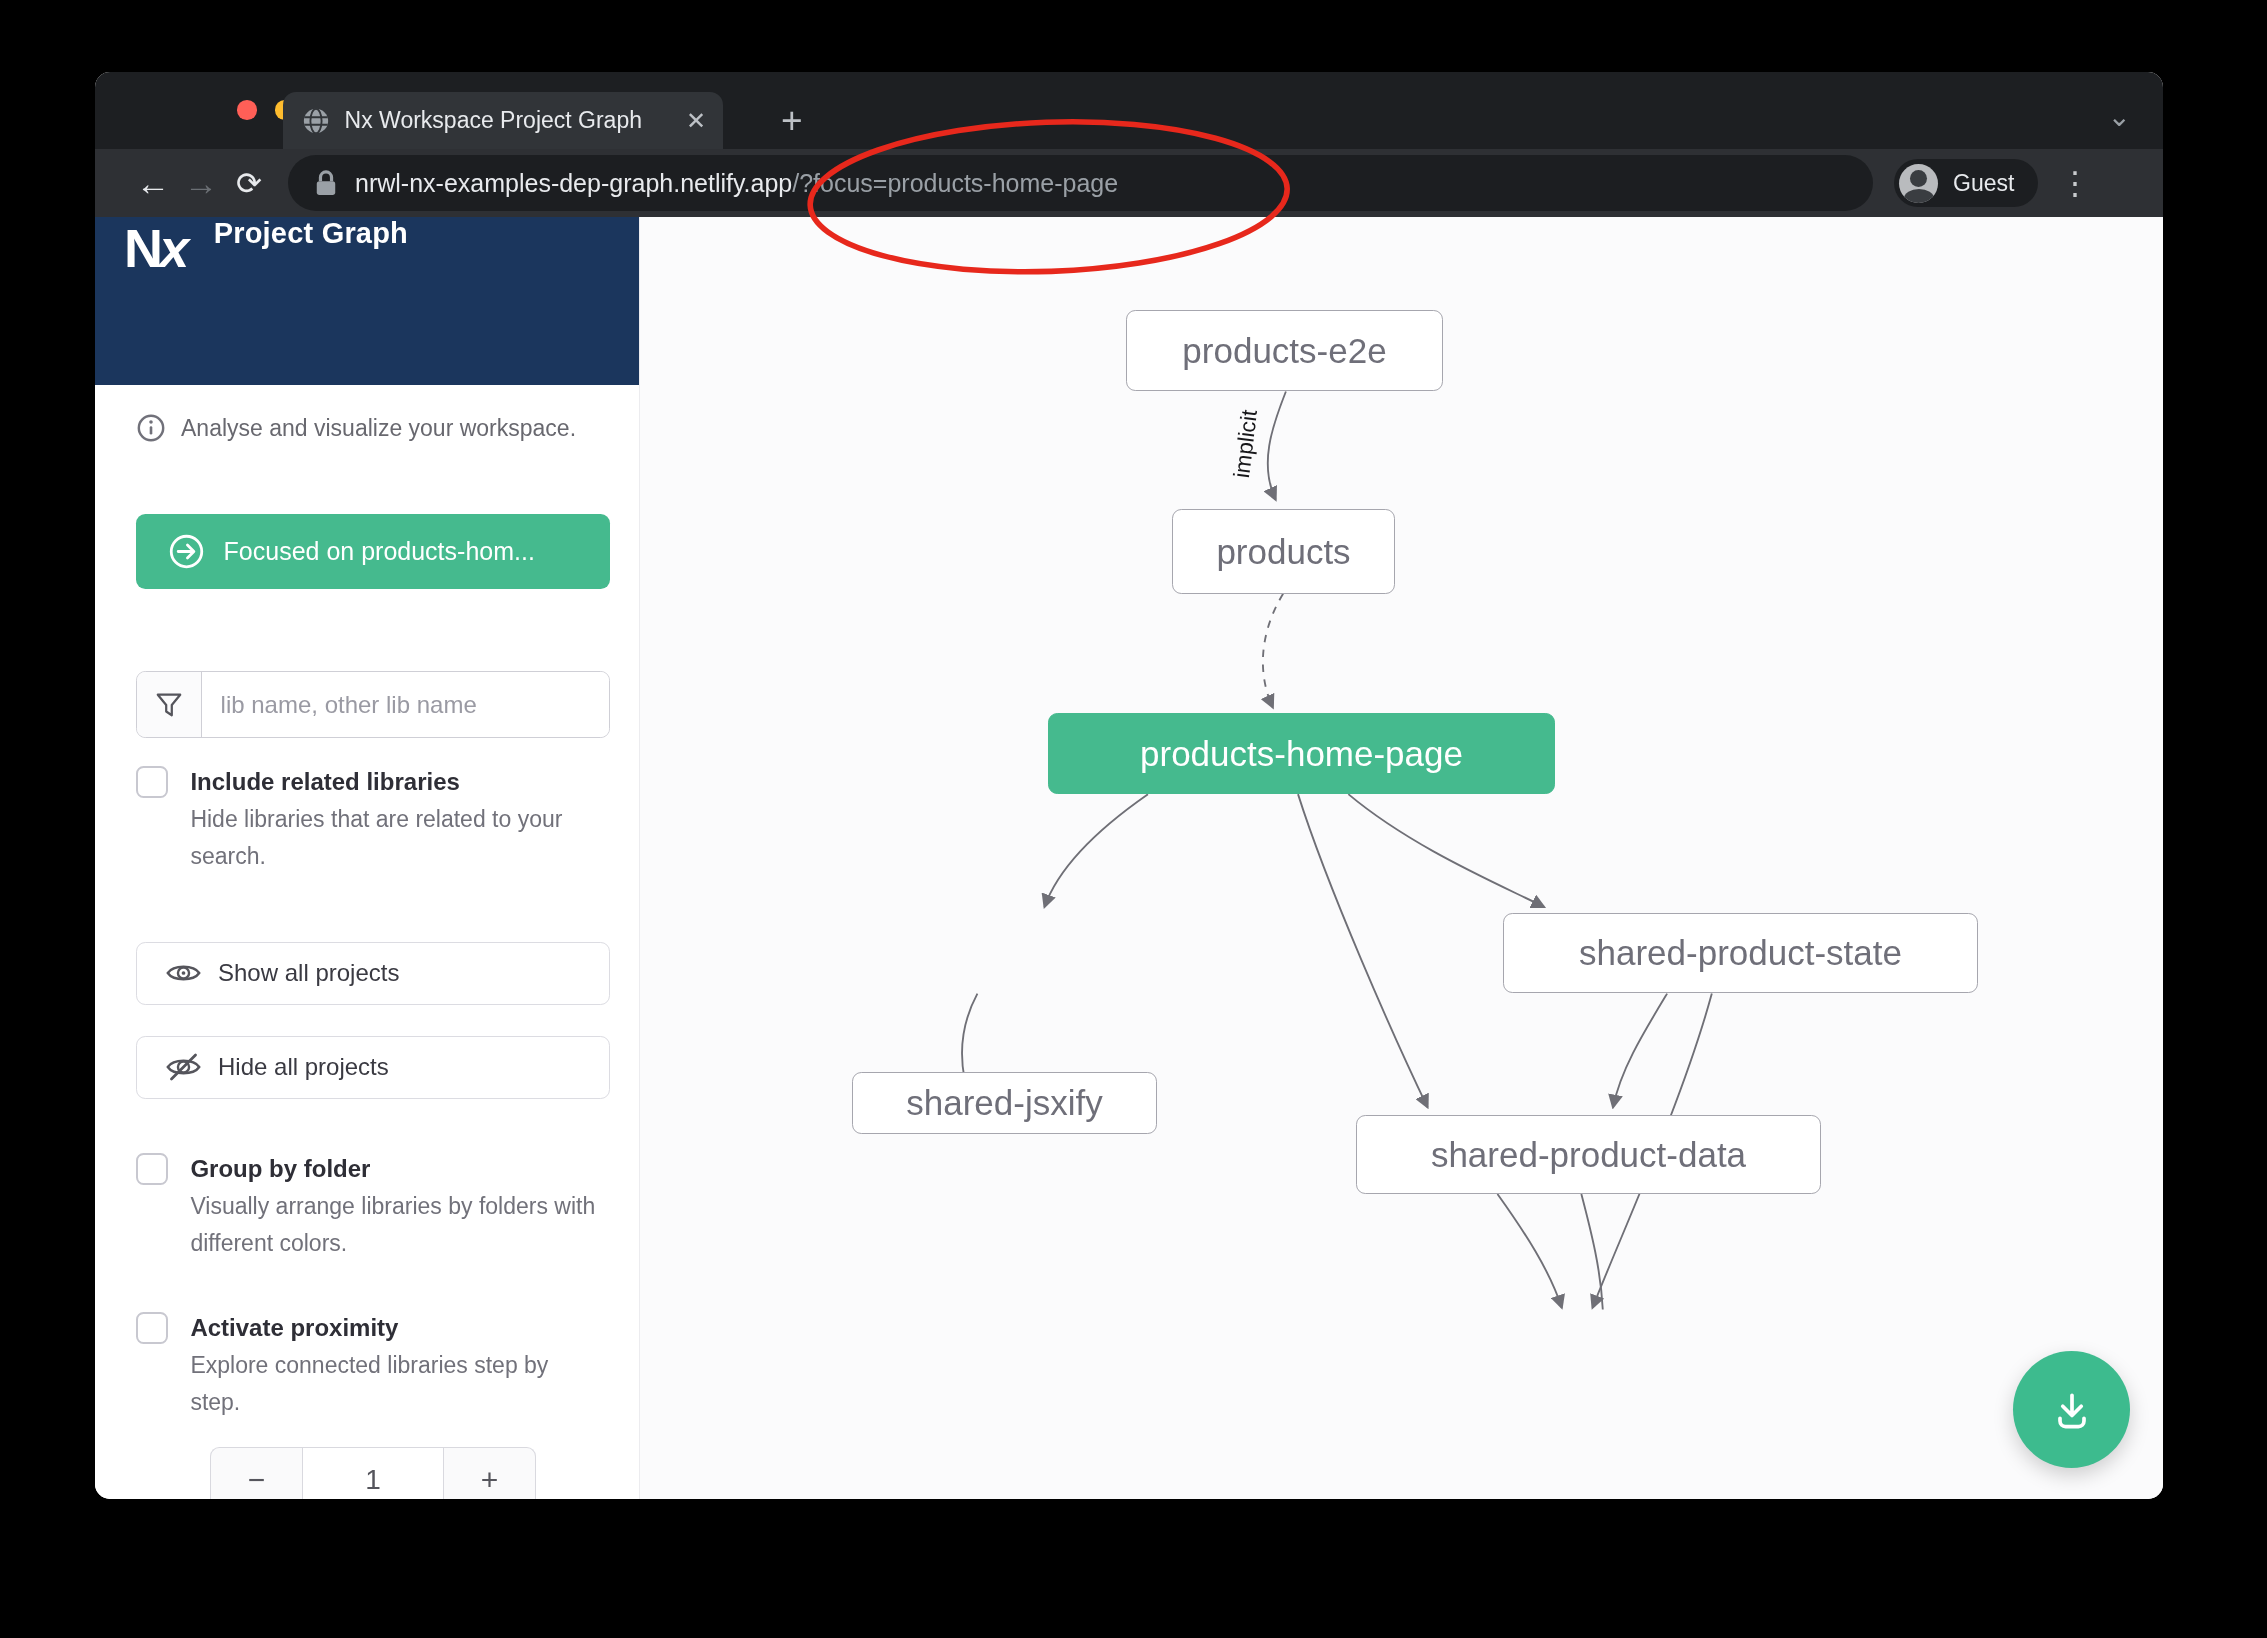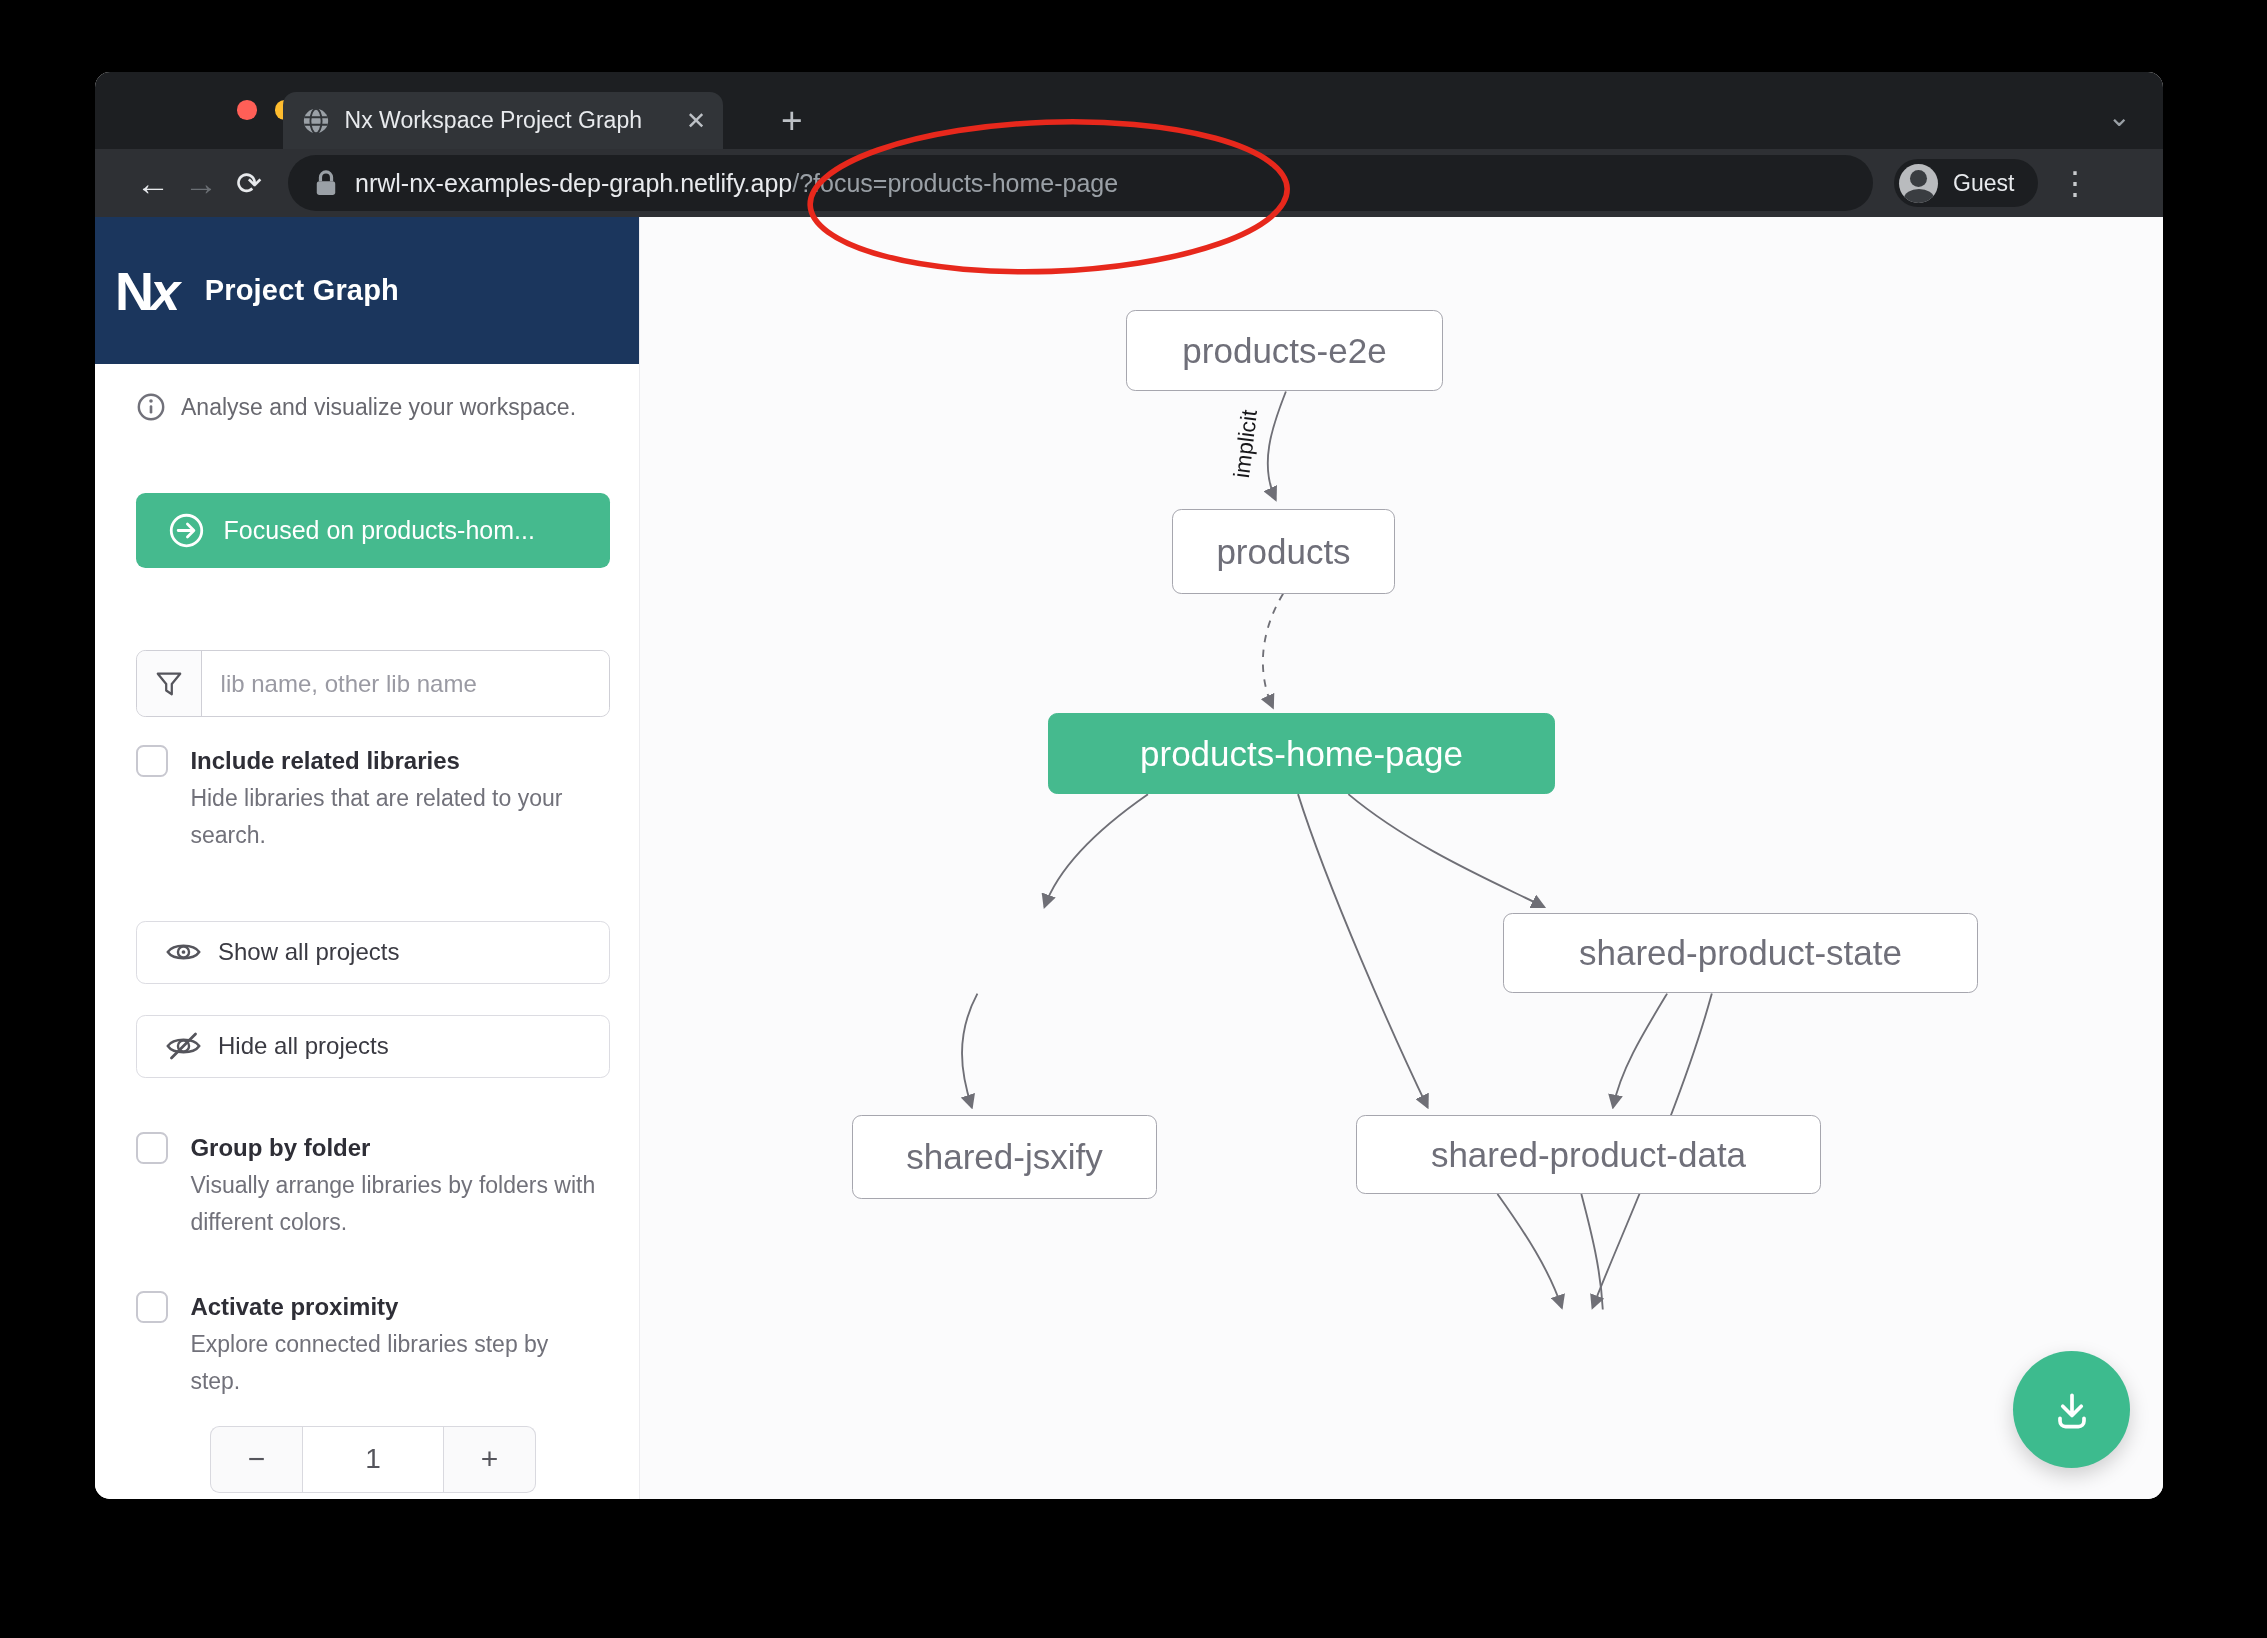--- a/index.html
+++ b/index.html
@@ -41,21 +41,21 @@
                   padding:0 24px 0 5.6px; flex:0 0 auto; }
   .avatar { width:39px; height:39px; border-radius:50%; background:#b9bbbe; position:relative; overflow:hidden; margin-right:15px; }
   .avatar:before { content:""; position:absolute; left:11.2px; top:6.5px; width:17px; height:17px; border-radius:50%; background:#3a3d41; }
   .avatar:after  { content:""; position:absolute; left:4.7px; top:25px; width:30px; height:18.6px; border-radius:50% 50% 0 0; background:#3a3d41; }
   .profile-label { color:#e8eaed; font-size:23px; }
   .menu-dots { color:#c8cacd; font-size:32px; margin-left:20.5px; letter-spacing:0; }
 
   
   .content { flex:1; display:flex; min-height:0; }
   .sidebar { width:545px; flex:0 0 auto; background:#fff; border-right:0.9px solid #ececef; position:relative; }
-  .side-header { height:147px; background:#1b365d; display:flex; align-items:center; padding-left:20px; }
+  .side-header { height:168px; background:#1b365d; display:flex; align-items:flex-start; padding-left:29px; }
   .nx-logo { color:#fff; font-size:54px; font-weight:800; letter-spacing:-3.7px; font-style:normal; }
   .nx-logo .x { font-style:italic; }
   .side-title { color:#fff; font-size:29px; font-weight:700; margin-left:28px; letter-spacing:0.2px; }
 
   .tagline-row { display:flex; align-items:center; gap:15px; margin:28px 0 0 41px; color:#68686f; font-size:23px; }
   .focus-btn { margin:71px 0 0 41px; width:474px; height:75px; background:#45ba8e; border:none; border-radius:9.3px;
                display:flex; align-items:center; padding-left:32px; gap:18.6px; color:#fff; font-size:25px; font-weight:500;
                font-family:"Liberation Sans", sans-serif; }
   .filter { margin:82px 0 0 41px; width:474px; height:67px; display:flex; border:1.9px solid #cfcfd6; border-radius:9.3px; overflow:hidden; background:#fff; }
   .filter-icon-cell { width:65px; background:#fbfbfc; border-right:1.9px solid #cfcfd6; display:flex; align-items:center; justify-content:center; }
@@ -260,21 +260,21 @@
           <path d="M 1010 1048 C 1021 1090 1031 1130 1033 1172"></path>
         </g>
       </svg>
 
       <div class="edge-label">implicit</div>
 
       <div class="graph-node" style="left:486px; top:93px; width:317px; height:81px;">products-e2e</div>
       <div class="graph-node" style="left:532px; top:292px; width:223px; height:85px;">products</div>
       <div class="graph-node focused" style="left:408px; top:496px; width:507px; height:81px;">products-home-page</div>
       <div class="graph-node" style="left:863px; top:696px; width:475px; height:80px;">shared-product-state</div>
-      <div class="graph-node" style="left:212px; top:898px; width:305px; height:84px;">shared-jsxify</div>
+      <div class="graph-node" style="left:212px; top:855px; width:305px; height:62px;">shared-jsxify</div>
       <div class="graph-node" style="left:716px; top:898px; width:465px; height:79px;">shared-product-data</div>
 
       <button class="download-fab">
         <span class="icon">
           <svg width="48" height="48" viewBox="0 0 52 52">
               <path d="M26 10 V31 M16 22 L26 32 L36 22" fill="none" stroke="#fff" stroke-width="4" stroke-linecap="round" stroke-linejoin="round"></path>
               <path d="M13 35 v3 a6 6 0 0 0 6 6 h14 a6 6 0 0 0 6-6 v-3" fill="none" stroke="#fff" stroke-width="4" stroke-linecap="round"></path>
             </svg>
         </span>
       </button>

